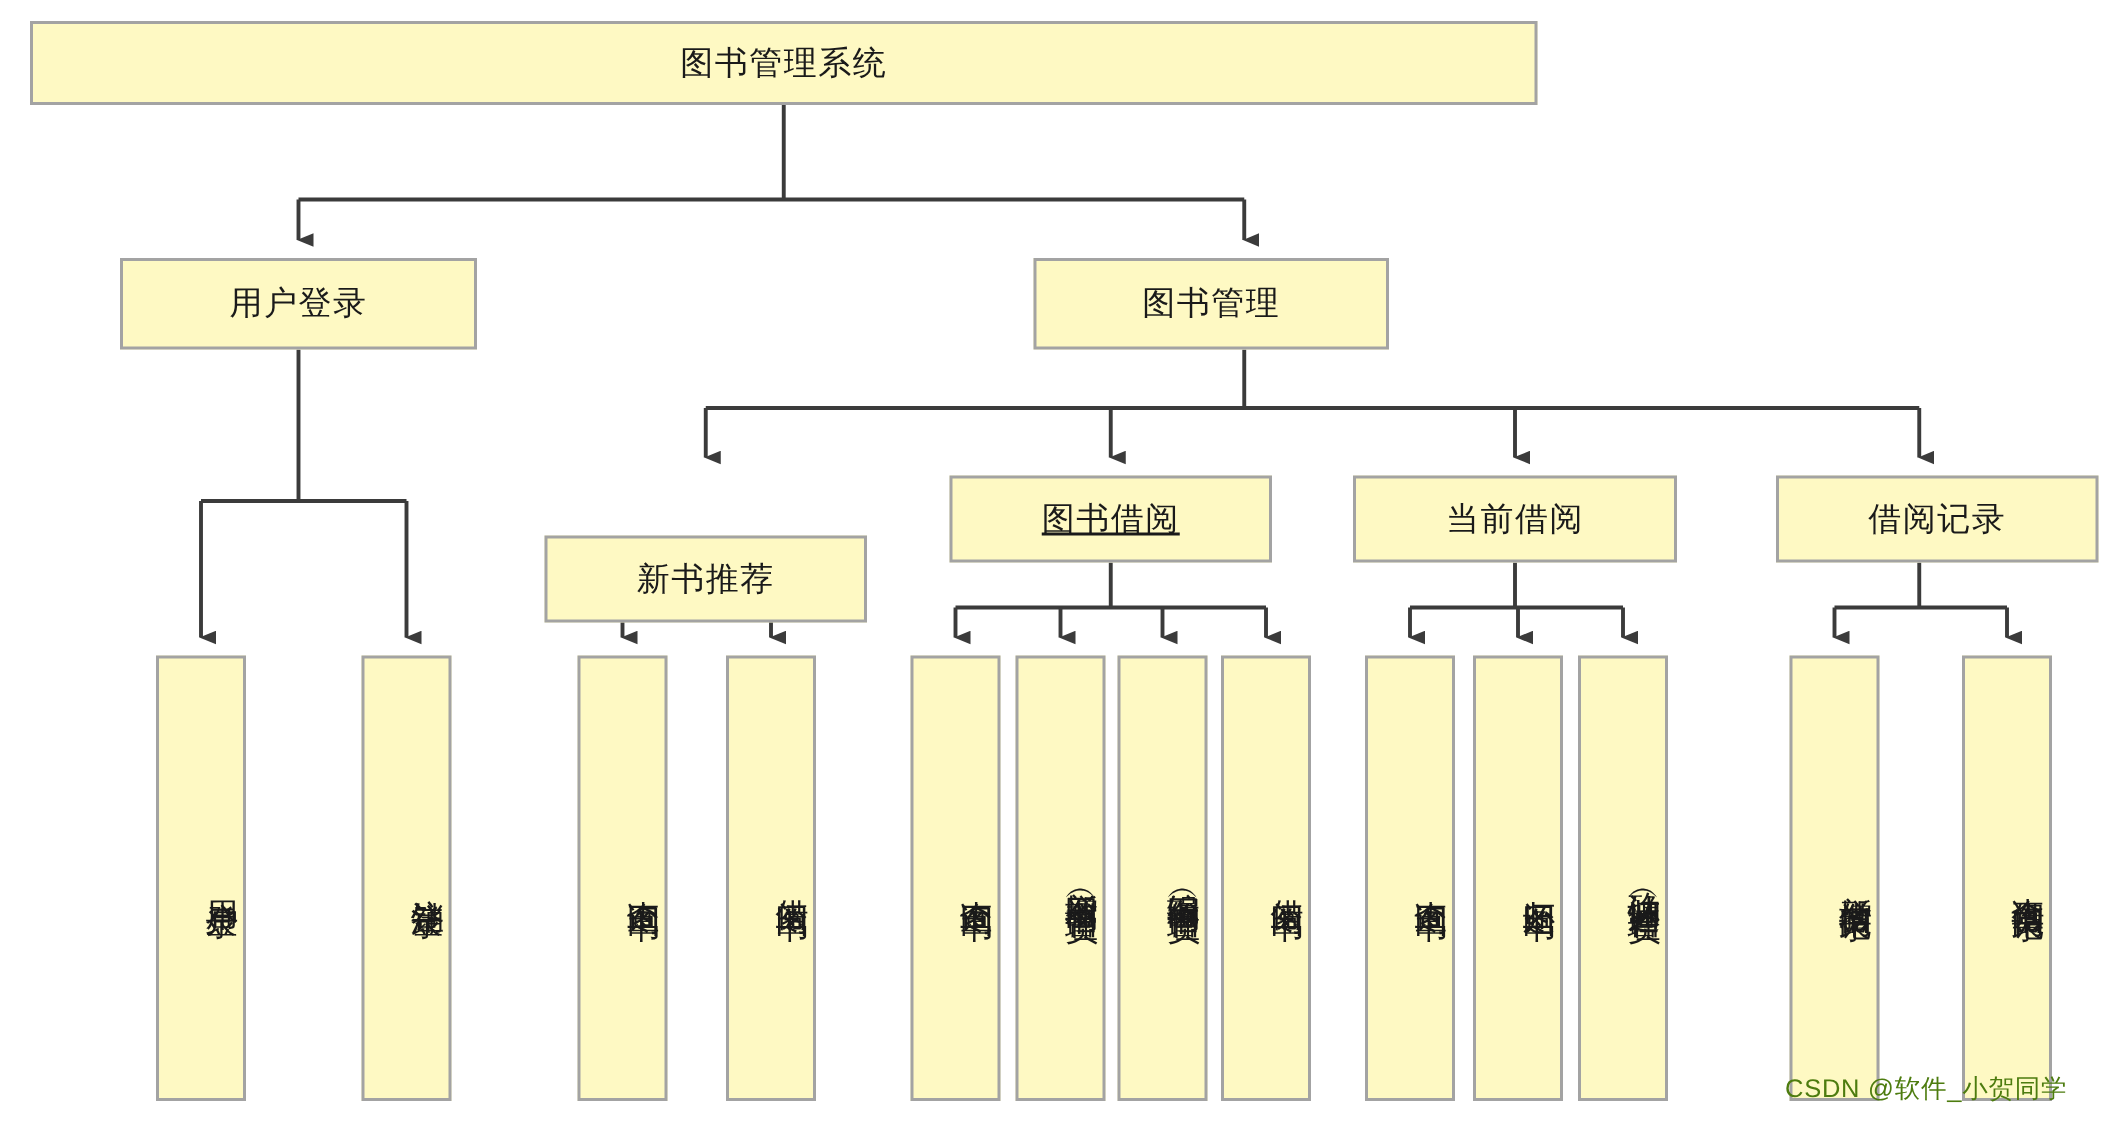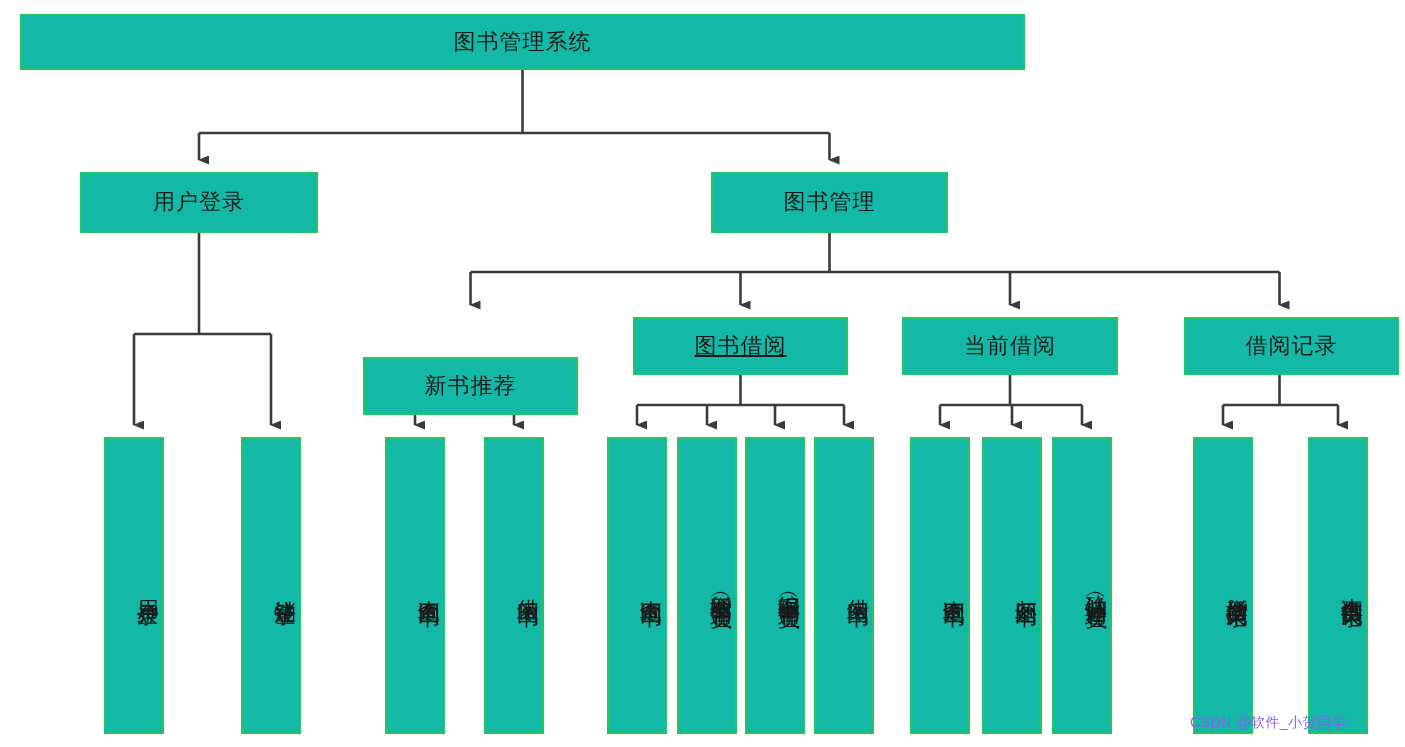--- a/index.html
+++ b/index.html
@@ -22,22 +22,22 @@
     position: absolute;
     left: 0;
     top: 0;
     width: 1405px;
     height: 747px;
     pointer-events: none;
   }
   .node {
     position: absolute;
     box-sizing: border-box;
-    background: #14b8a6;
-    border: 2px solid #22c55e;
+    background: #fef9c3;
+    border: 2px solid #a3a3a3;
     display: flex;
     align-items: center;
     justify-content: center;
     color: #1a1a1a;
   }
   .node.horiz {
     font-size: 22px;
     letter-spacing: 1px;
     line-height: 1.2;
   }
@@ -52,22 +52,22 @@
     align-items: flex-start;
     justify-content: center;
   }
   .node.vert .vlabel {
     writing-mode: vertical-rl;
     text-orientation: upright;
     white-space: nowrap;
   }
   .watermark {
     position: absolute;
-    font-size: 14px;
-    color: #8b5cf6;
+    font-size: 17px;
+    color: #4d7c0f;
     letter-spacing: 0.5px;
     white-space: nowrap;
     user-select: none;
   }
 </style>
 </head>
 <body>
 
 <div id="canvas">
 
@@ -114,21 +114,21 @@
       </g>
   </svg>
 
   <div class="node horiz" id="node-root" style="left: 20px; top: 14px; width: 1005px; height: 56px;">
     <span>图书管理系统</span>
   </div>
 
   <div class="node horiz" id="node-l2-0" style="left: 80px; top: 172px; width: 238px; height: 61px;">
     <span>用户登录</span>
   </div>
-  <div class="node horiz" id="node-l2-1" style="left: 711px; top: 172px; width: 237px; height: 61px;">
+  <div class="node horiz" id="node-l2-1" style="left: 689px; top: 172px; width: 237px; height: 61px;">
     <span>图书管理</span>
   </div>
 
   <div class="node horiz" id="node-l3-0" style="left: 363px; top: 317px; width: 215px; height: 58px; margin-top: 40px;">
     <span>新书推荐</span>
   </div>
   <div class="node horiz" id="node-l3-1" style="left: 633px; top: 317px; width: 215px; height: 58px; text-decoration: underline;">
     <span>图书借阅</span>
   </div>
   <div class="node horiz" id="node-l3-2" style="left: 902px; top: 317px; width: 216px; height: 58px;">

